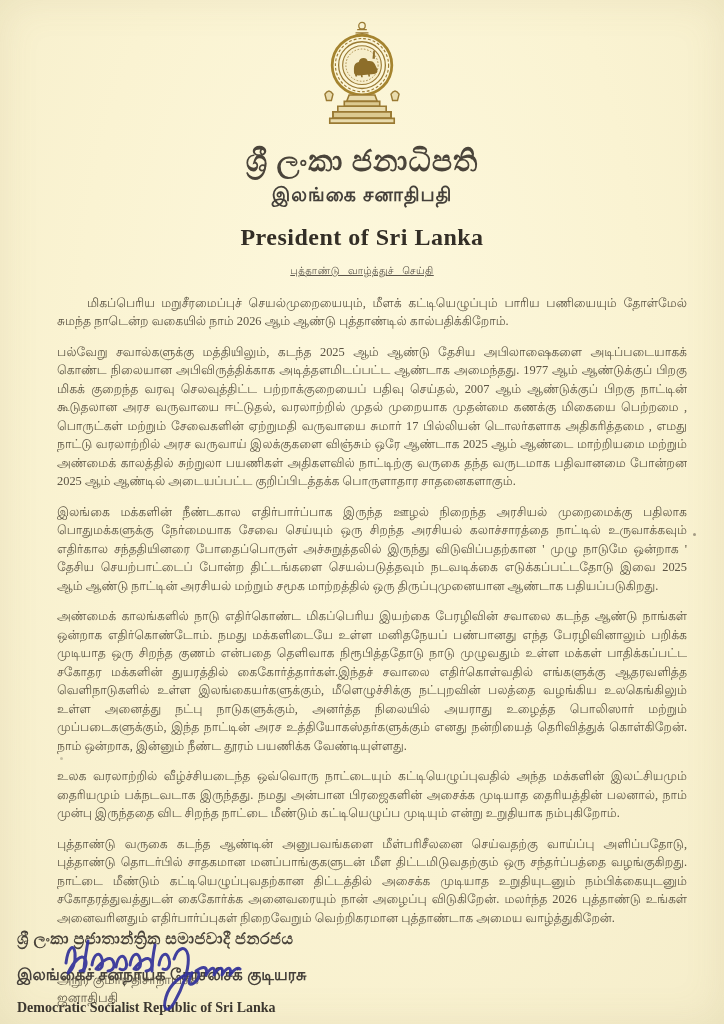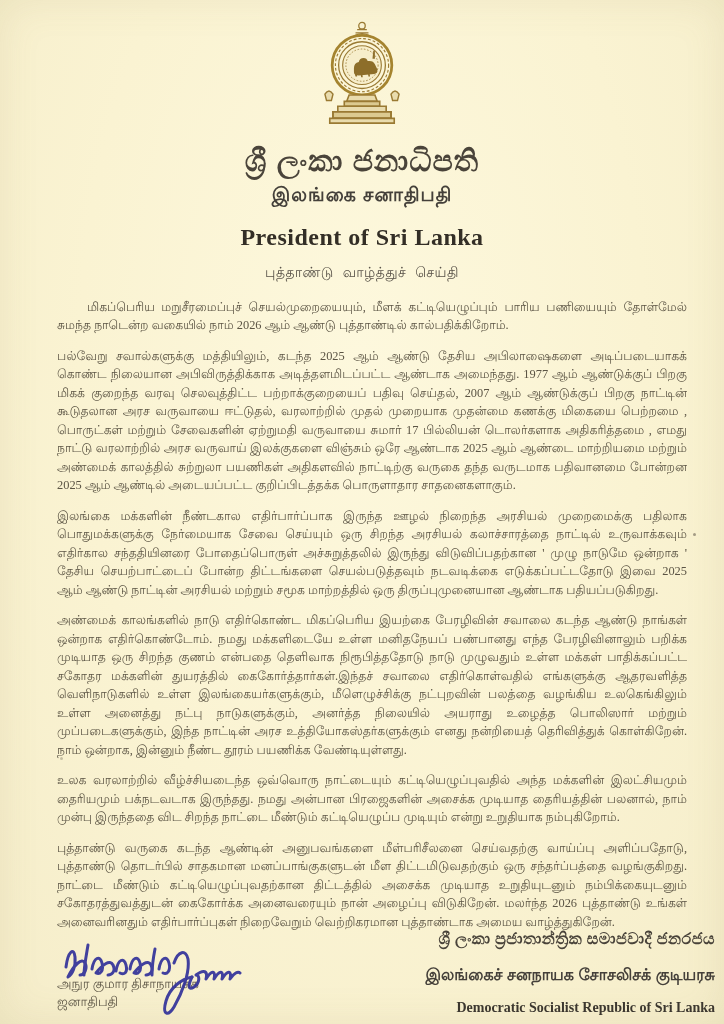--- a/index.html
+++ b/index.html
@@ -13,53 +13,53 @@
     overflow:hidden;
     box-shadow:inset 0 0 40px rgba(150,130,70,.12);
   }
   
   .header{text-align:center;padding-top:20px;}
   .emblem{width:98px;height:108px;display:inline-block;}
   .title-si{
     margin:12px 0 0;
     font-size:30px;font-weight:bold;letter-spacing:1px;
     color:#4a443a;line-height:1.1;
-    font-family:Liberation Sans, sans-serif;
+    font-family:Liberation Serif, serif;
   }
   .title-ta{
     margin:7px 0 16px;
     font-size:19px;font-weight:bold;letter-spacing:1px;
     color:#44403a;
     font-family:"Liberation Sans","DejaVu Sans",sans-serif;
   }
   .title-en{
     margin:2px 0 14px;
     font-size:24px;font-weight:bold;letter-spacing:.5px;
     color:#332e26;
     font-family:"Liberation Serif",serif;
   }
   .subtitle{
     margin-top:9px;
-    font-size:14px;color:#5a544a;word-spacing:5px;letter-spacing:.5px;
+    font-size:10px;color:#5a544a;word-spacing:5px;letter-spacing:.5px;text-decoration:underline;
   }
   
   .body{
     padding:16px 37px 0 57px;
     font-size:12.4px;line-height:1.49;
     text-align:justify;
     color:#5b5444;
   }
   .body p{margin:0 0 12px 0;}
   .body p.indent{text-indent:30px;}
   
   .sig-block{position:relative;padding-left:57px;margin-top:2px;height:118px;}
   .sig-svg{position:absolute;left:58px;top:-8px;z-index:2;}
   .sig-lines{position:relative;padding-top:32px;font-size:13px;line-height:1.42;color:#5b5444;z-index:1;}
   
-  .footer{position:absolute;left:0;right:9px;bottom:8px;text-align:right;}
+  .footer{position:absolute;left:0;right:0;bottom:8px;text-align:left;padding-left:17px;}
   .footer-si{font-size:16px;font-weight:bold;color:#49433a;letter-spacing:.5px;}
   .footer-ta{font-size:16px;font-weight:bold;color:#45403a;margin-top:18px;
              font-family:Liberation Sans, sans-serif;}
   .footer-en{font-size:14px;font-weight:bold;color:#3c372f;margin-top:14px;
              font-family:"Liberation Serif",serif;}
   .speck{position:absolute;width:3px;height:3px;border-radius:50%;background:#6a6354;opacity:.6;}
 </style>
 </head>
 <body>
 

